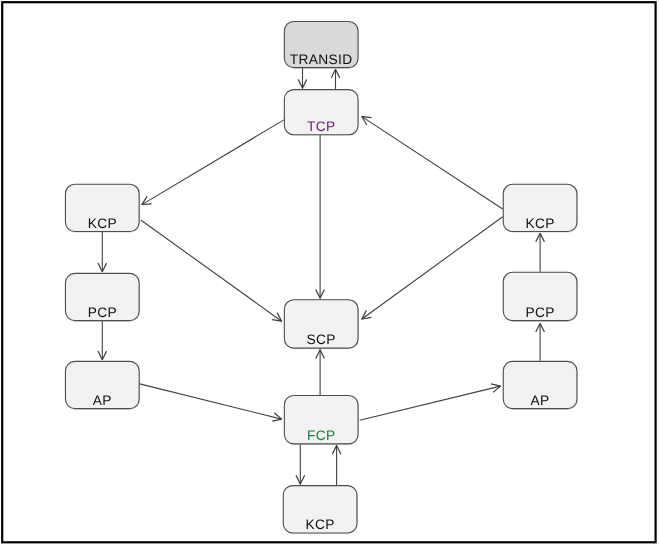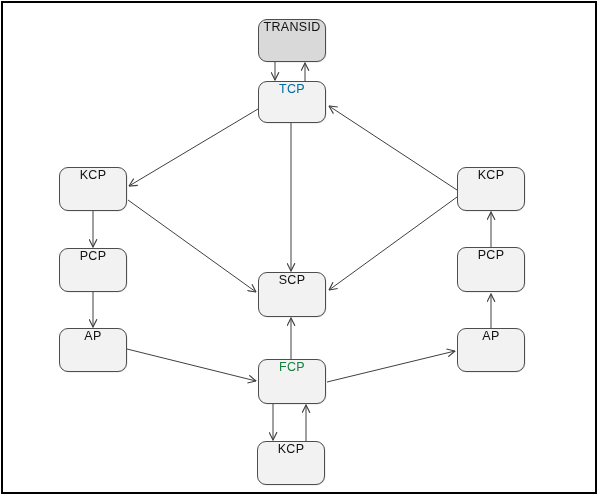--- a/index.html
+++ b/index.html
@@ -31,21 +31,21 @@
     width: 600px;
     height: 499px;
   }
   .node {
     position: absolute;
     box-sizing: border-box;
     border: 1.6px solid #4d4d4d;
     border-radius: 9px;
     background: #f2f2f2;
     display: flex;
-    align-items: flex-start;
+    align-items: flex-end;
     justify-content: center;
     box-shadow: 0.5px 0.5px 0.5px rgba(0,0,0,0.12);
   }
   .node span {
     font-size: 12.5px;
     letter-spacing: 0.3px;
     color: #111111;
   }
 </style>
 </head>
@@ -76,21 +76,21 @@
         <line x1="273" y1="404" x2="273" y2="440" stroke="#404040" stroke-width="1" marker-end="url(#arrow-open)"></line>
         <line x1="306" y1="441" x2="306" y2="405" stroke="#404040" stroke-width="1" marker-end="url(#arrow-open)"></line>
       </g>
   </svg>
   <div class="page-border" style="border-color: rgb(0, 0, 0);"></div>
 
 <div class="node" style="left: 258px; top: 19px; width: 68px; height: 43px; background: rgb(217, 217, 217); border-color: rgb(77, 77, 77);">
       <span style="color: rgb(17, 17, 17);">TRANSID</span>
     </div>
     <div class="node" style="left: 258px; top: 81px; width: 68px; height: 42px; background: rgb(242, 242, 242); border-color: rgb(77, 77, 77);">
-      <span style="color: #0369a1;">TCP</span>
+      <span style="color: #701a75;">TCP</span>
     </div>
     <div class="node" style="left: 59px; top: 167px; width: 68px; height: 44px; background: rgb(242, 242, 242); border-color: rgb(77, 77, 77);">
       <span style="color: rgb(17, 17, 17);">KCP</span>
     </div>
     <div class="node" style="left: 59px; top: 248px; width: 68px; height: 44px; background: rgb(242, 242, 242); border-color: rgb(77, 77, 77);">
       <span style="color: rgb(17, 17, 17);">PCP</span>
     </div>
     <div class="node" style="left: 59px; top: 328px; width: 68px; height: 44px; background: rgb(242, 242, 242); border-color: rgb(77, 77, 77);">
       <span style="color: rgb(17, 17, 17);">AP</span>
     </div>

